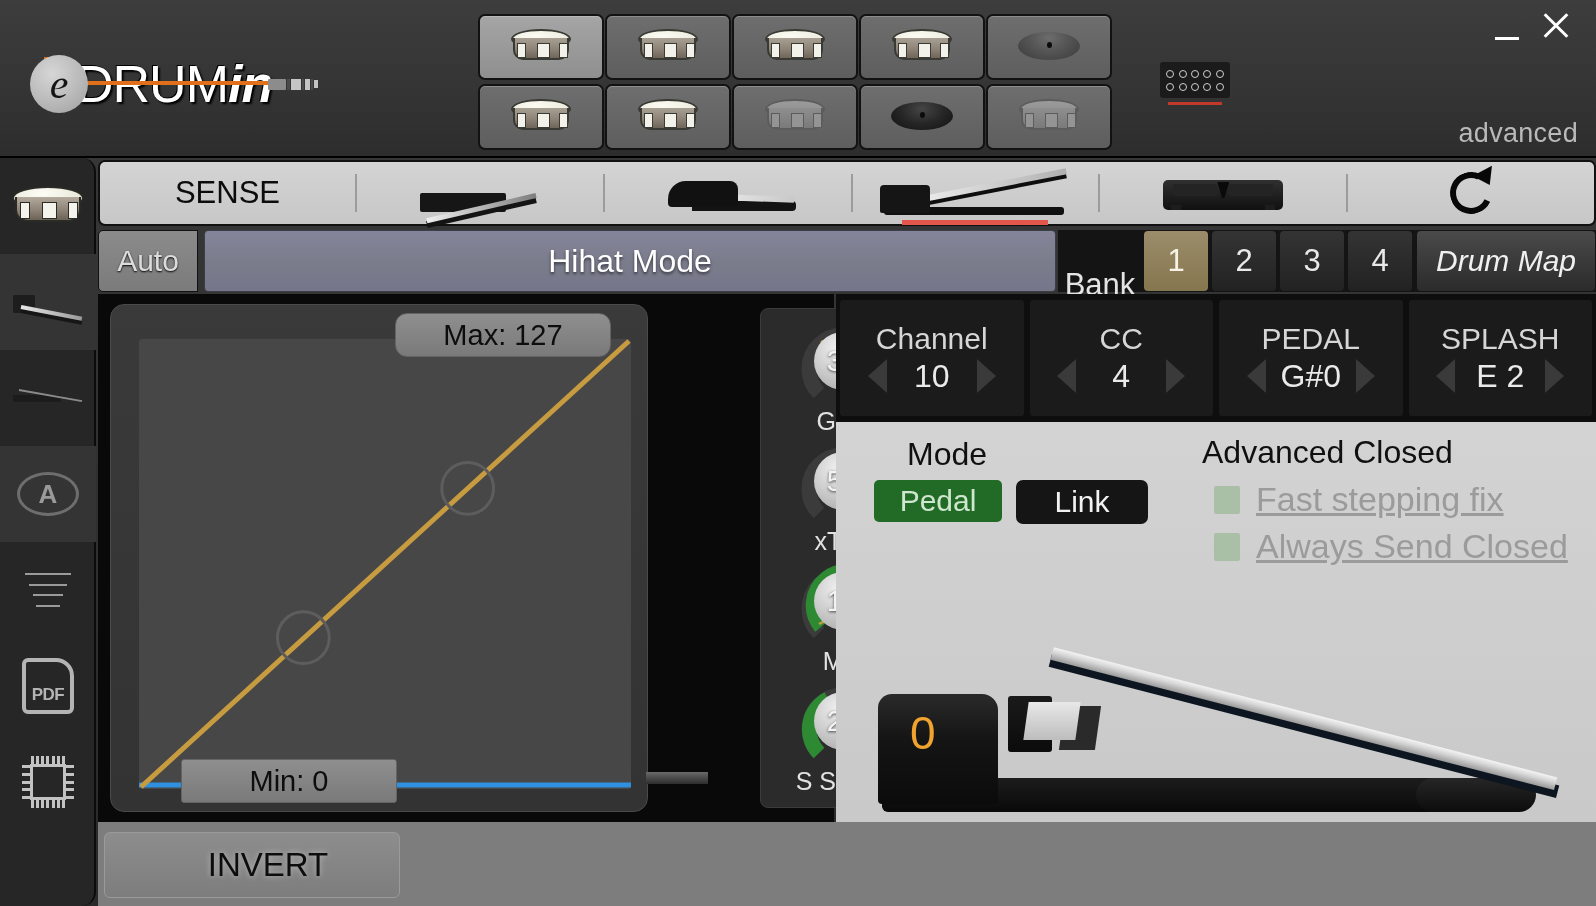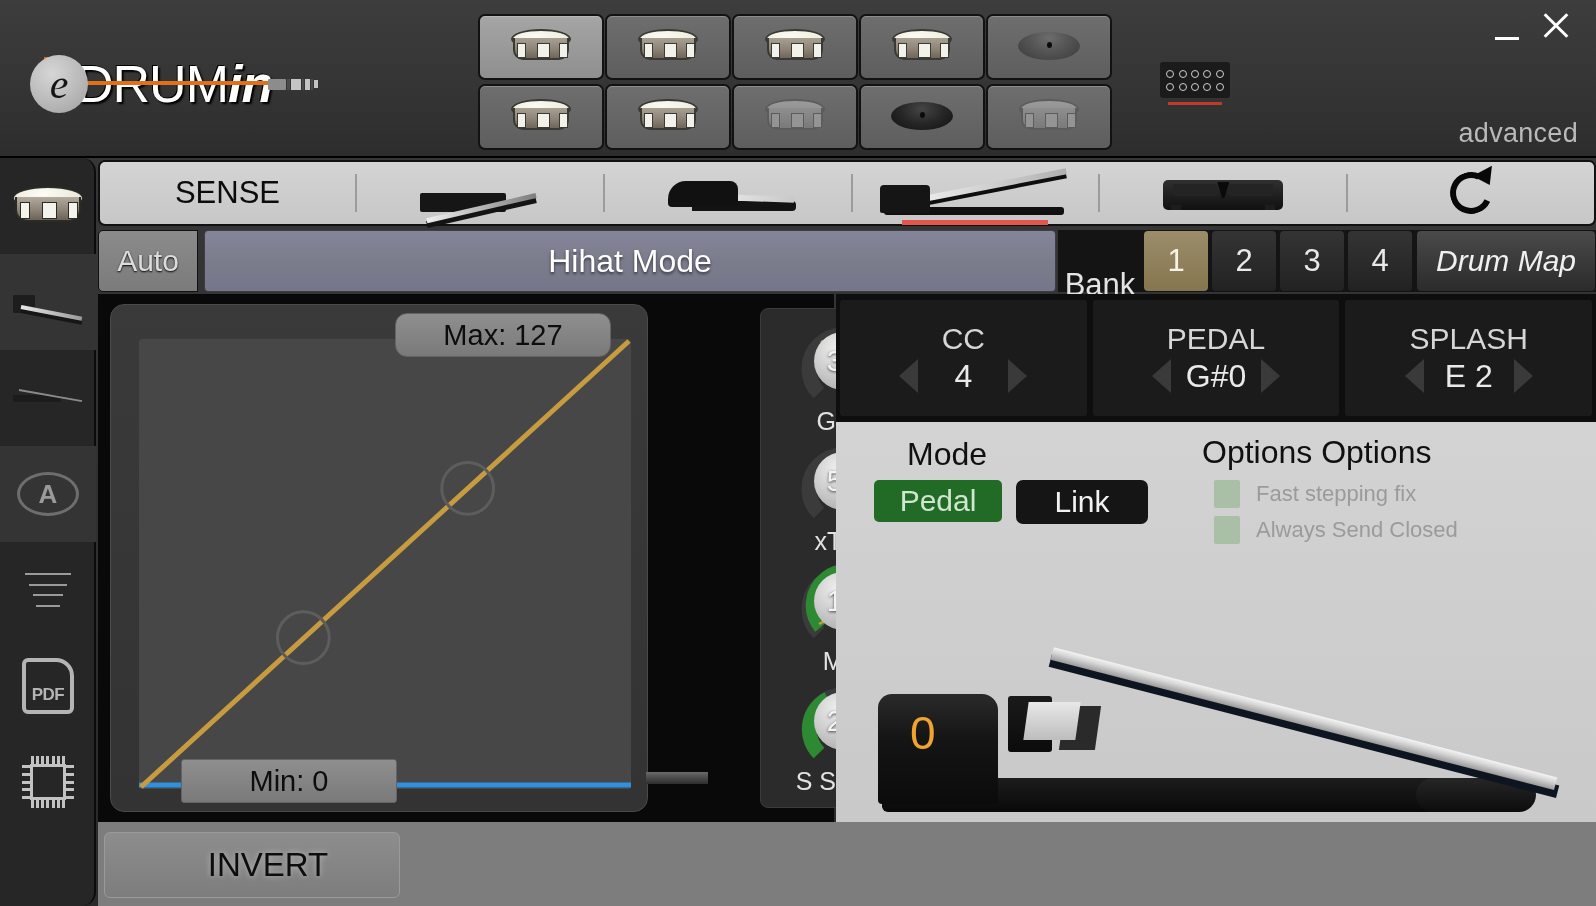--- a/index.html
+++ b/index.html
@@ -339,21 +339,21 @@
   }
   .mode-link {
     position:absolute; left:180px; top:58px; width:132px; height:44px;
     background:#151515; border-radius:7px; display:flex; align-items:center; justify-content:center;
     font-size:30px; color:#f1f1f1;
   }
   .adv-title { position:absolute; left:366px; top:12px; font-size:32px; color:#101010; }
   .adv-list { position:absolute; left:378px; top:58px; display:flex; flex-direction:column; gap:8px; }
   .adv-row { display:flex; align-items:center; gap:16px; }
   .adv-box { width:26px; height:28px; background:#a9c0a6; border-radius:2px; }
-  .adv-text { font-size:22px; color:#9b9b9b; }
+  .adv-text { font-size:34px; color:#9b9b9b;text-decoration:underline; }
 
   .pedal-img { position:absolute; left:30px; bottom:4px; width:700px; height:210px; }
   .pi-base {
     position:absolute; left:12px; bottom:14px; width:120px; height:110px;
     background: linear-gradient(180deg,#2a2a2a 0%,#151515 40%,#0b0b0b 100%);
     border-radius:14px 16px 4px 4px;
   }
   .pi-foot {
     position:absolute; left:16px; bottom:6px; width:600px; height:34px;
     background: linear-gradient(180deg,#1c1c1c,#090909); border-radius:6px 40px 18px 10px;
@@ -745,20 +745,28 @@
           <div class="cap">20</div>
         </div>
         <div class="knob-label">S Sense</div>
       </div>
 
     </div>
   </div>
 
   <div class="right-top">
     <div class="param-cell">
+      <div class="param-title">Channel</div>
+      <div class="param-row">
+        <span class="tri-l"></span>
+        <span class="param-val">10</span>
+        <span class="tri-r"></span>
+      </div>
+    </div>
+    <div class="param-cell">
       <div class="param-title">CC</div>
       <div class="param-row">
         <span class="tri-l"></span>
         <span class="param-val">4</span>
         <span class="tri-r"></span>
       </div>
     </div>
     <div class="param-cell">
       <div class="param-title">PEDAL</div>
       <div class="param-row">
@@ -775,21 +783,21 @@
         <span class="tri-r"></span>
       </div>
     </div>
   </div>
 
   <div class="right-main">
     <div class="mode-title">Mode</div>
     <div class="mode-pedal">Pedal</div>
     <div class="mode-link">Link</div>
 
-    <div class="adv-title">Options Options</div>
+    <div class="adv-title">Advanced Closed</div>
     <div class="adv-list">
       <div class="adv-row">
         <span class="adv-box"></span>
         <span class="adv-text">Fast stepping fix</span>
       </div>
       <div class="adv-row">
         <span class="adv-box"></span>
         <span class="adv-text">Always Send Closed</span>
       </div>
     </div>

